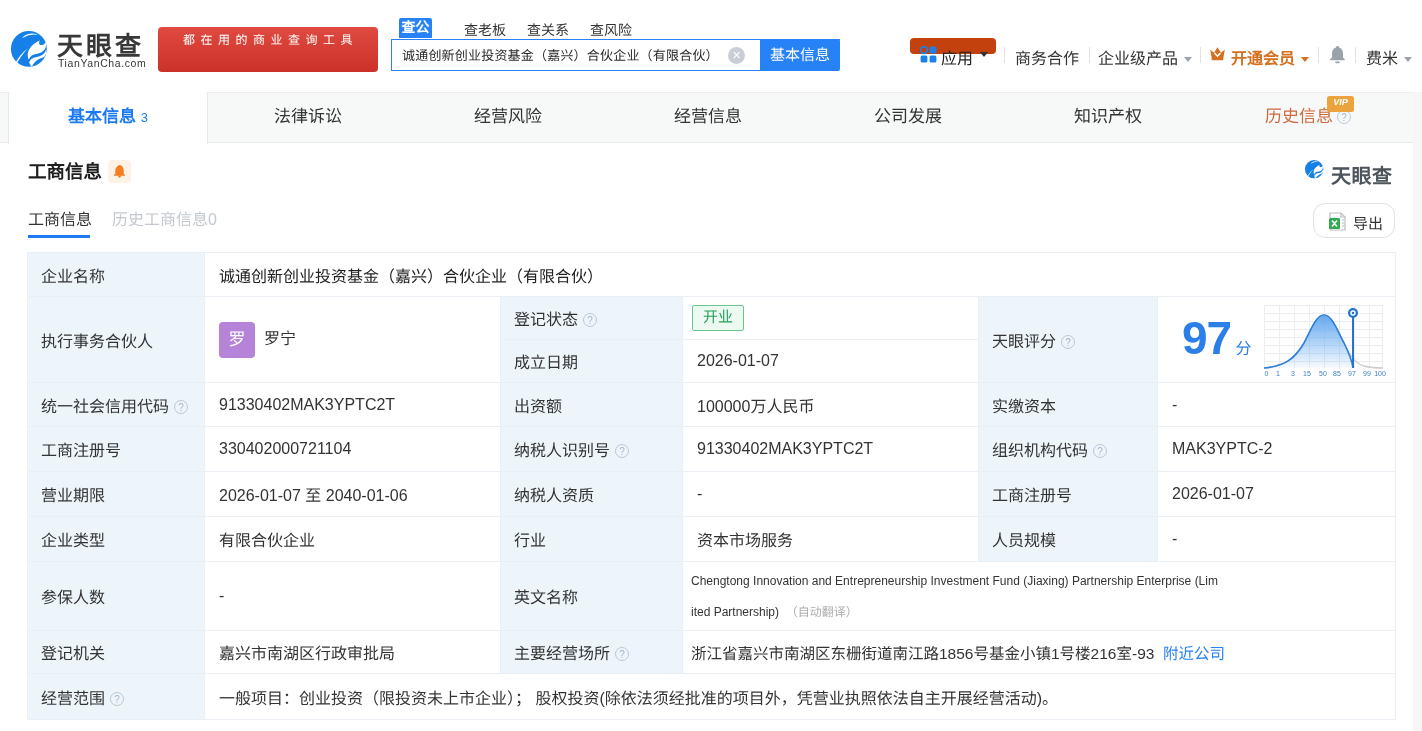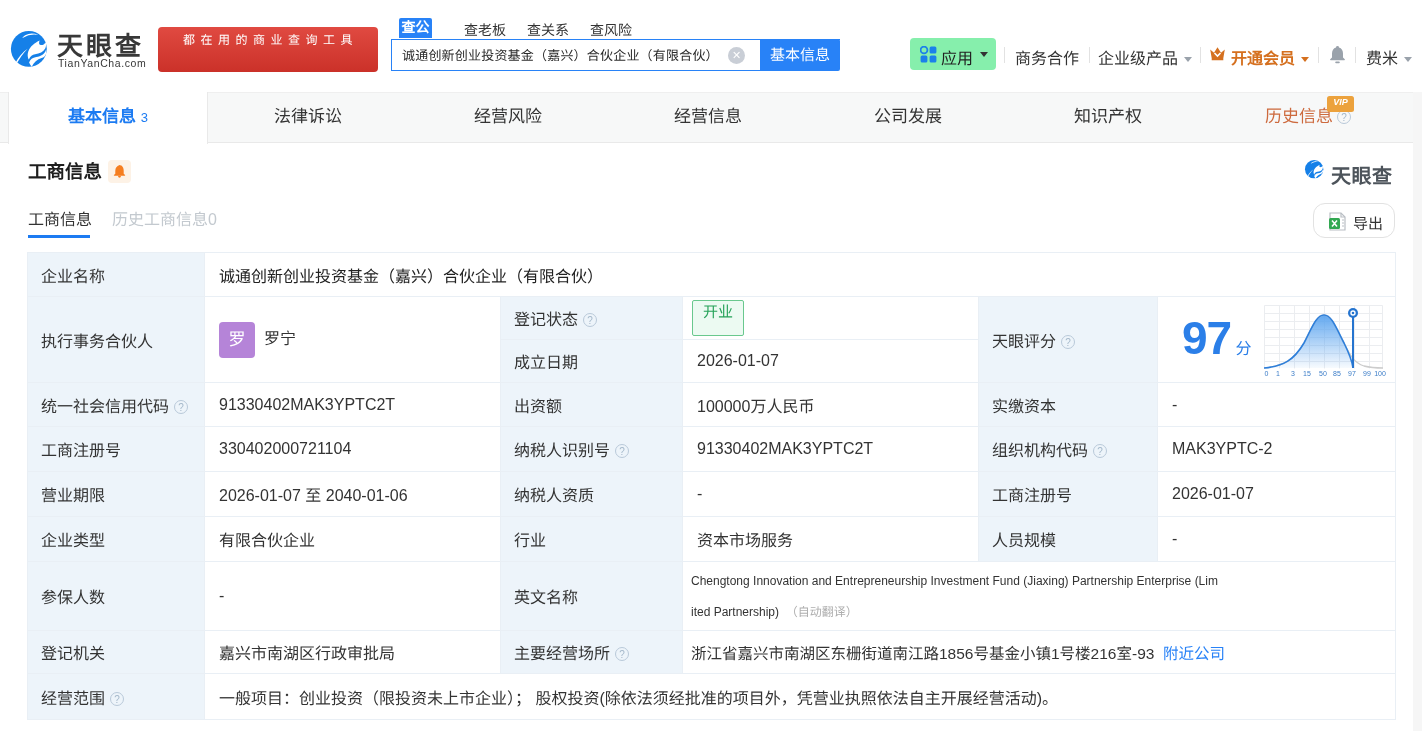--- a/index.html
+++ b/index.html
@@ -17,21 +17,21 @@
   #stab1 { left:399px; width:33px; background:#2882f7; color:#fff; text-align:center; line-height:19px; border-radius:2px 2px 0 0; font-weight:bold; top:18px; height:20px;}
   #searchline { position:absolute; left:391px; top:39px; width:449px; height:1px; background:#2882f7; }
   #sinput { position:absolute; left:391px; top:39px; width:369px; height:32px; border:1px solid #2882f7; border-right:none; background:#fff; font-size:13px; color:#2a2a2a; line-height:31px; letter-spacing:0.2px; padding-left:10px; }
   #sclear { position:absolute; left:728px; top:47px; width:17px; height:17px; border-radius:50%; background:#c9ced6; color:#fff; text-align:center; line-height:16px; font-size:11px; }
   #sbtn { position:absolute; left:760px; top:39px; width:80px; height:32px; background:#2882f7; color:#fff; font-size:15px; text-align:center; line-height:32px; border-radius:0 2px 2px 0; }
   .hdivider { position:absolute; top:47px; width:1px; height:16px; background:#e2e2e2; }
   .hitem { position:absolute; top:45px; font-size:16px; color:#333; }
   .caret { display:inline-block; width:0; height:0; border-left:4.5px solid transparent; border-right:4.5px solid transparent; border-top:5.5px solid #333; vertical-align:2px; margin-left:6px; }
   .caret.gray { border-top-color:#9aa2ab; }
   .caret.orange { border-top-color:#d5701f; }
-  #apppill { position:absolute; left:910px; top:38px; width:86px; height:32px; background:#86efac; border-radius:4px; }
+  #apppill { position:absolute; left:910px; top:38px; width:86px; height:16px; background:#c2410c; border-radius:4px; }
   #apppill .txt { position:absolute; left:31px; top:7px; font-size:16px; color:#222; }
   
   #tabbar { position:absolute; left:0; top:92px; width:1413px; height:51px; background:#f7f8f8; border-top:1px solid #efefef; border-bottom:1px solid #e9e9e9; }
   .mtab { position:absolute; top:0; width:200px; height:51px; text-align:center; line-height:50px; font-size:17px; color:#333; }
   #mtab0 { left:8px; background:#fff; border-left:1px solid #e9e9e9; border-right:1px solid #e9e9e9; height:52px; color:#1c7bf2; font-weight:bold; }
   
   #secTitle { position:absolute; left:28px; top:157px; font-size:18.5px; font-weight:bold; color:#1e1e1e; }
   #bellbadge { position:absolute; left:108px; top:160px; width:23px; height:23px; background:#fdf2e6; border-radius:4px; text-align:center; }
   #minilogo { position:absolute; left:1304px; top:159px; }
   #minilogo span { position:absolute; left:27px; top:1px; font-size:20px; font-weight:bold; color:#4d545b; letter-spacing:0.5px; white-space:nowrap; }
@@ -40,21 +40,21 @@
   #subtab2 { left:112px; color:#c3c9cf;text-align:center; }
   #subline { position:absolute; left:28px; top:235px; width:62px; height:3px; background:#1c7bf2; }
   #exportbtn { position:absolute; left:1313px; top:203px; width:82px; height:35px; border:1px solid #e2e2e2; border-radius:12px; background:#fff; }
   #exportbtn span { position:absolute; left:39px; top:8px; font-size:15px; color:#333; }
   
   #tbl { position:absolute; left:27px; top:252px; width:1368px; border-collapse:collapse; table-layout:fixed; }
   #tbl td { border:1px solid #e9eff5; font-size:16px; color:#333; padding:0 0 0 14px; vertical-align:middle; }
   #tbl td.lb { background:#edf4fa; padding-left:13px; }
   .qm { display:inline-block; width:14px; height:14px; border:1px solid #b9c9d9; border-radius:50%; color:#a4b8ca; font-size:10px; line-height:13px; text-align:center; vertical-align:1px; margin-left:5px; }
   #avatar { display:inline-block; width:36px; height:36px; background:#b584d8; border-radius:4px; color:#fff; font-size:17px; text-align:center; line-height:36px; vertical-align:middle; margin-right:9px; }
-  #opentag { display:inline-block; height:36px; line-height:22px; padding:0 10px; border:1px solid #69c88e; background:#ecfaf2; color:#28a35b; font-size:15px; border-radius:2px; }
+  #opentag { display:inline-block; height:26px; line-height:22px; padding:0 10px; border:1px solid #69c88e; background:#ecfaf2; color:#28a35b; font-size:15px; border-radius:2px; }
   #score97 { font-size:46px; font-weight:bold; color:#2b7fe8; letter-spacing:-1px; position:relative; top:9px; }
   #scorefen { font-size:16px; color:#2b7fe8; position:relative; top:9px; }
   .gray { color:#aeaeae; }
   .blue { color:#2882f7; }
 </style>
 </head>
 <body>
 <div id="header">
 
   <svg class="abs" style="left:9px;top:29px" width="43" height="43" viewBox="0 0 52 52">

